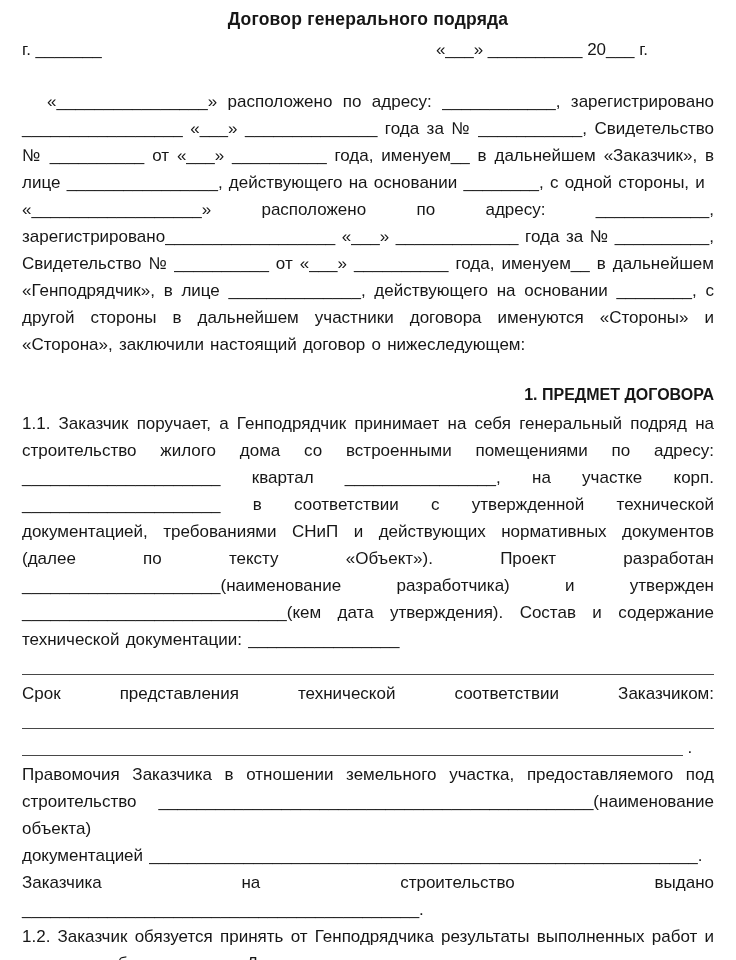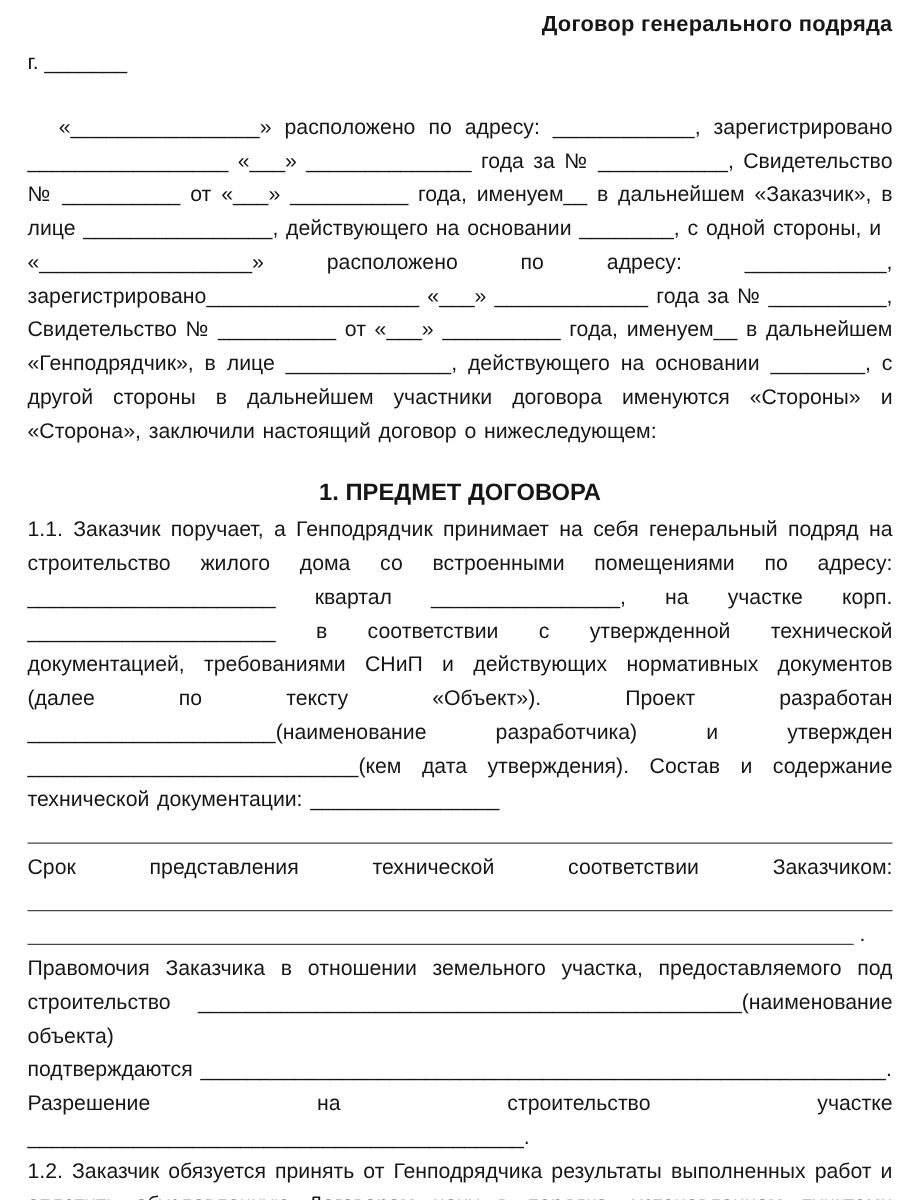--- a/index.html
+++ b/index.html
@@ -18,21 +18,21 @@
   .page {
     box-sizing: border-box;
     width: 736px;
     height: 960px;
     padding: 4px 22px 0 22px;
   }
   .doc-title {
     margin: 0;
     font-size: 17.5px;
     font-weight: bold;
-    text-align: right;
+    text-align: center;
     line-height: 30px;
     letter-spacing: 0.2px;
   }
   .dateline {
     display: flex;
     justify-content: space-between;
     align-items: baseline;
     line-height: 28px;
     margin-top: 2px;
   }
@@ -46,23 +46,23 @@
     word-spacing: 1.5px;
   }
   .doc-body p.para.indent { text-indent: 25px; }
   .doc-body p.para.justify-all {
     text-align-last: justify;
   }
   .doc-body p.para.mt { margin-top: 24px; }
   .doc-body .heading {
     margin: 22px 0 0 0;
     font-weight: bold;
-    text-align: center;
+    text-align: right;
     line-height: 30px;
-    font-size: 19px;
+    font-size: 16px;
   }
   .bold { font-weight: normal; }
   .rule-row {
     display: flex;
     align-items: flex-end;
     height: 27px;
     line-height: 27px;
   }
   .rule-line {
     display: inline-block;
@@ -74,34 +74,35 @@
   .rule-row.with-suffix .rule-line { flex: 0 0 95.5%; }
   .rule-suffix { white-space: pre; }
 </style>
 </head>
 <body>
 
 <main class="page">
   <h1 class="doc-title">Договор генерального подряда</h1>
   <div class="dateline">
     <span class="dateline-left">г. _______</span>
+    <span class="dateline-right">«___» __________ 20___ г.</span>
   </div>
   <div class="doc-body">
       <p class="para indent mt"><span class="bold">«________________»</span><span> расположено по адресу: ____________, зарегистрировано _________________ «___» ______________ года за № ___________, Свидетельство № __________ от «___» __________ года, именуем__ в дальнейшем </span><span class="bold">«Заказчик»</span><span>, в лице ________________, действующего на основании ________, с одной стороны, и</span></p>
       <p class="para"><span class="bold">«__________________»</span><span> расположено по адресу: ____________, зарегистрировано__________________ «___» _____________ года за № __________, Свидетельство № __________ от «___» __________ года, именуем__ в дальнейшем </span><span class="bold">«Генподрядчик»</span><span>, в лице ______________, действующего на основании ________, с другой стороны в дальнейшем участники договора именуются «Стороны» и «Сторона», заключили настоящий договор о нижеследующем:</span></p>
       <p class="heading">1. ПРЕДМЕТ ДОГОВОРА</p>
       <p class="para"><span>1.1. Заказчик поручает, а Генподрядчик принимает на себя генеральный подряд на строительство жилого дома со встроенными помещениями по адресу: _____________________ квартал ________________, на участке корп. _____________________ в соответствии с утвержденной технической документацией, требованиями СНиП и действующих нормативных документов (далее по тексту «Объект»). Проект разработан _____________________(наименование разработчика) и утвержден ____________________________(кем дата утверждения). Состав и содержание технической документации: ________________</span></p>
       <div class="rule-row">
         <span class="rule-line"></span>
       </div>
       <p class="para justify-all"><span>Срок представления технической соответствии Заказчиком:</span></p>
       <div class="rule-row">
         <span class="rule-line"></span>
       </div>
       <div class="rule-row with-suffix">
         <span class="rule-line"></span>
         <span class="rule-suffix"> .</span>
       </div>
-      <p class="para"><span>Правомочия Заказчика в отношении земельного участка, предоставляемого под строительство ______________________________________________(наименование объекта)</span><br><span>подтверждаются __________________________________________________________.</span></p>
-      <p class="para"><span>Разрешение на строительство участке __________________________________________.</span></p>
+      <p class="para"><span>Правомочия Заказчика в отношении земельного участка, предоставляемого под строительство ______________________________________________(наименование объекта)</span><br><span>документацией __________________________________________________________.</span></p>
+      <p class="para"><span>Заказчика на строительство выдано __________________________________________.</span></p>
       <p class="para"><span>1.2. Заказчик обязуется принять от Генподрядчика результаты выполненных работ и оплатить обусловленную Договором цену в порядке, установленном пунктами 3.1.-3.5.</span></p>
     </div>
 </main>
 
 </body></html>

